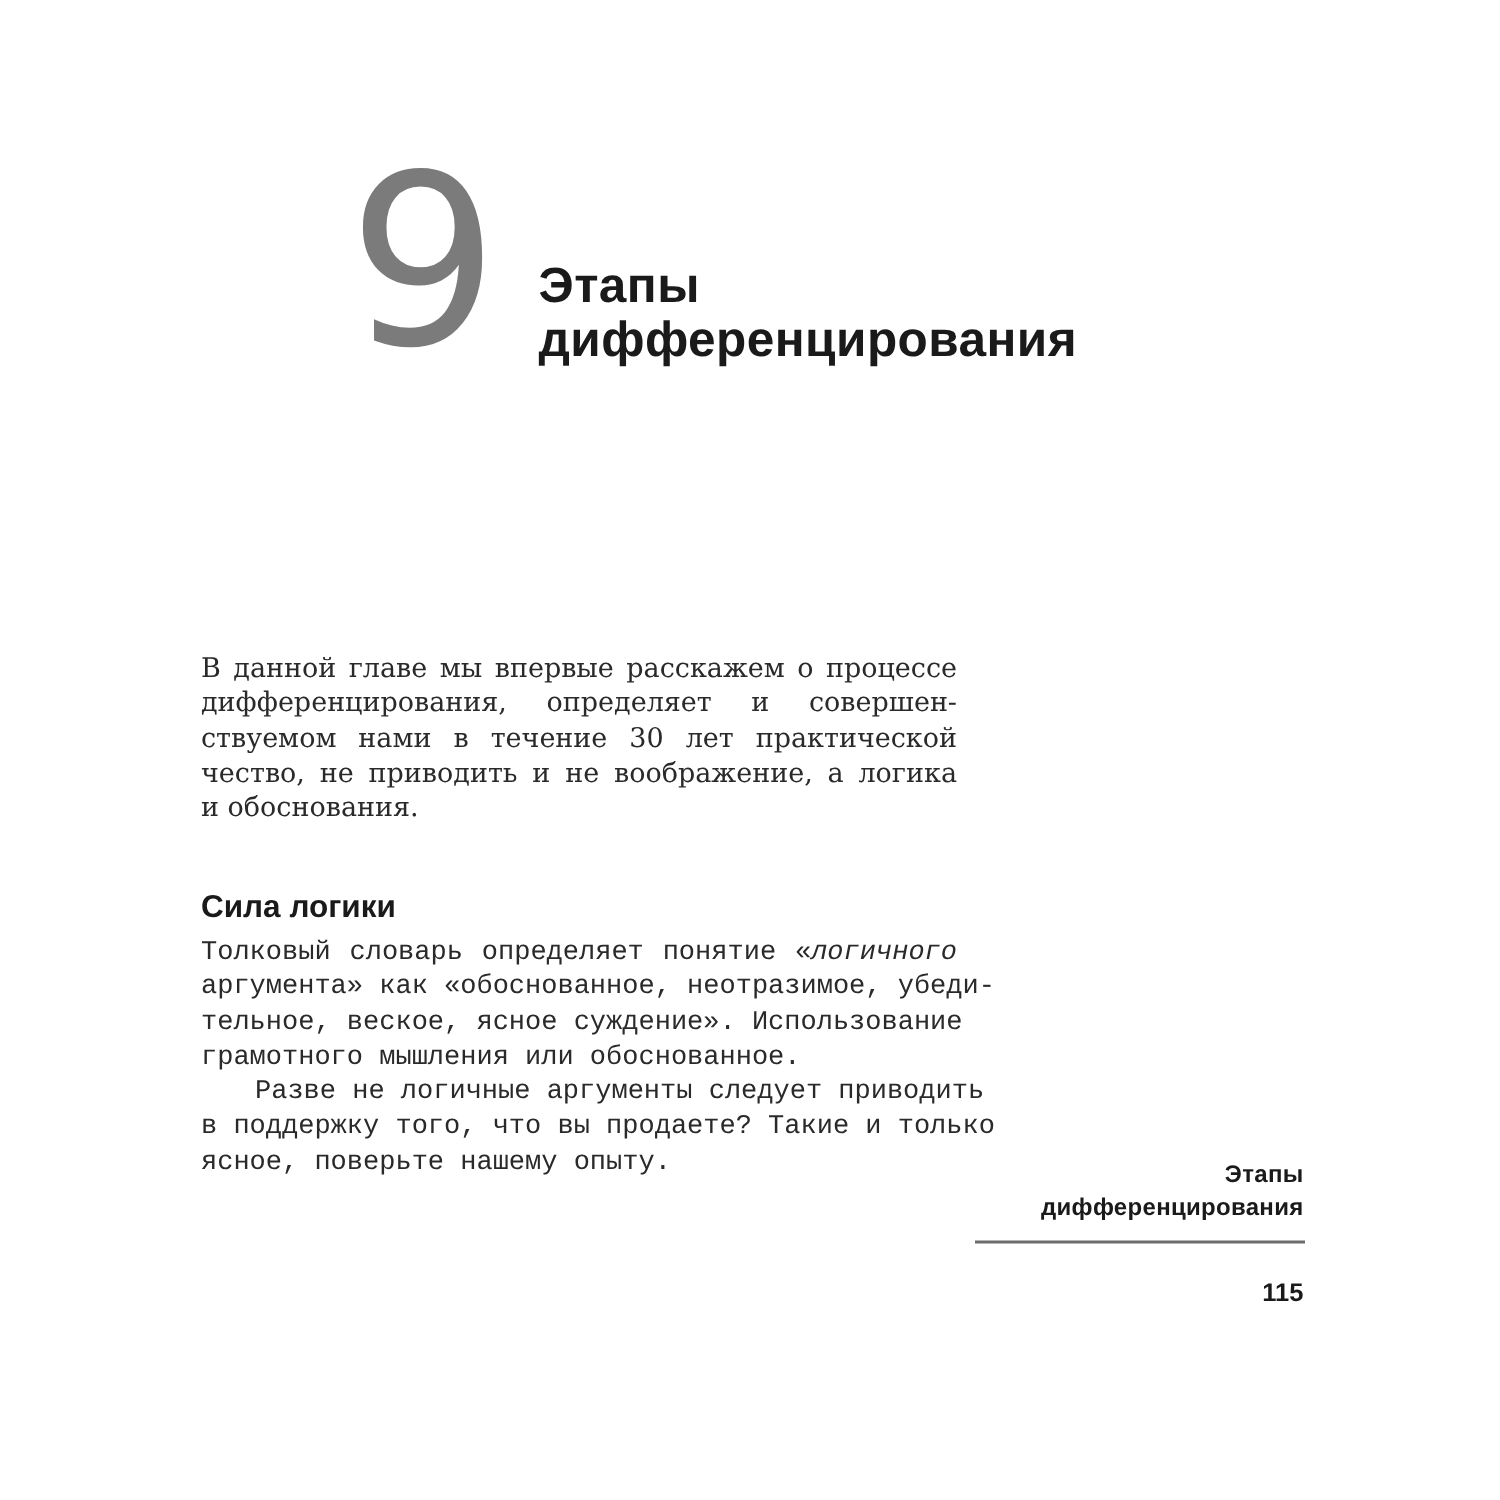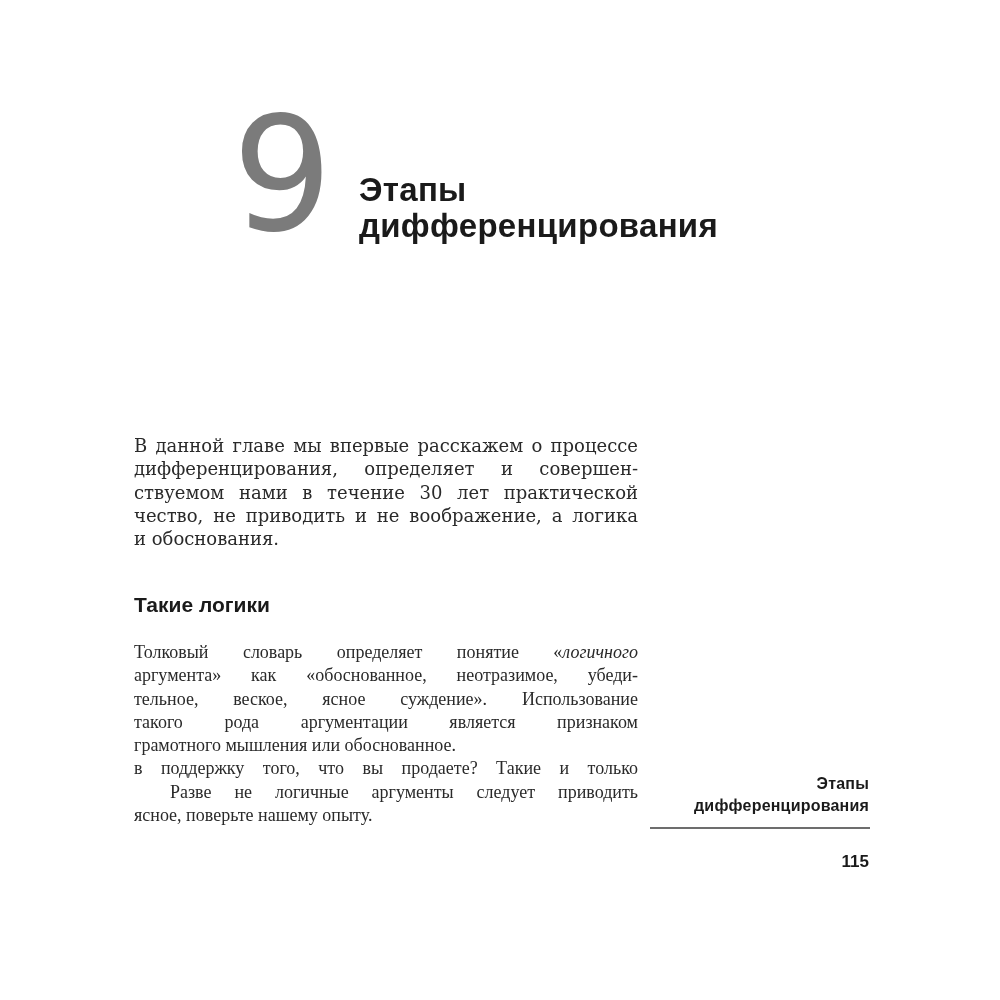--- a/index.html
+++ b/index.html
@@ -68,23 +68,23 @@
       top: 592px;
       font-family: "Liberation Sans", sans-serif;
       font-weight: bold;
       font-size: 21px;
       line-height: 26px;
       color: #1a1a1a;
     }
     .body-col-2 {
       position: absolute;
       left: 134px;
-      top: 641px;
+      top: 624px;
       width: 504px;
-      font-family: Liberation Serif, serif;
+      font-family: Liberation Mono, monospace;
       font-size: 18px;
       line-height: 23.3px;
       color: #2a2a2a;
     }
     .indent { padding-left: 36px; }
     .ital { font-style: italic; }
     .running-head {
       position: absolute;
       right: 131px;
       top: 773px;
@@ -128,33 +128,32 @@
   </div>
 
   <div class="body-col">
     <span class="line">В данной главе мы впервые расскажем о процессе</span>
     <span class="line">дифференцирования, определяет и совершен-</span>
     <span class="line">ствуемом нами в течение 30 лет практической</span>
     <span class="line">чество, не приводить и не воображение, а логика</span>
     <span class="line last">и обоснования.</span>
   </div>
 
-  <div class="section-heading">Такие логики</div>
+  <div class="section-heading">Сила логики</div>
 
   <div class="body-col-2">
     <div>
       <span class="line"><span>Толковый словарь определяет понятие «</span><span class="ital">логичного</span></span>
       <span class="line">аргумента» как «обоснованное, неотразимое, убеди-</span>
       <span class="line">тельное, веское, ясное суждение». Использование</span>
-      <span class="line">такого рода аргументации является признаком</span>
       <span class="line last">грамотного мышления или обоснованное.</span>
     </div>
     <div>
+      <span class="line indent">Разве не логичные аргументы следует приводить</span>
       <span class="line">в поддержку того, что вы продаете? Такие и только</span>
-      <span class="line indent">Разве не логичные аргументы следует приводить</span>
       <span class="line last">ясное, поверьте нашему опыту.</span>
     </div>
   </div>
 
   <div class="running-head">
     <div>Этапы</div>
     <div>дифференцирования</div>
   </div>
 
   <div class="rule"></div>

